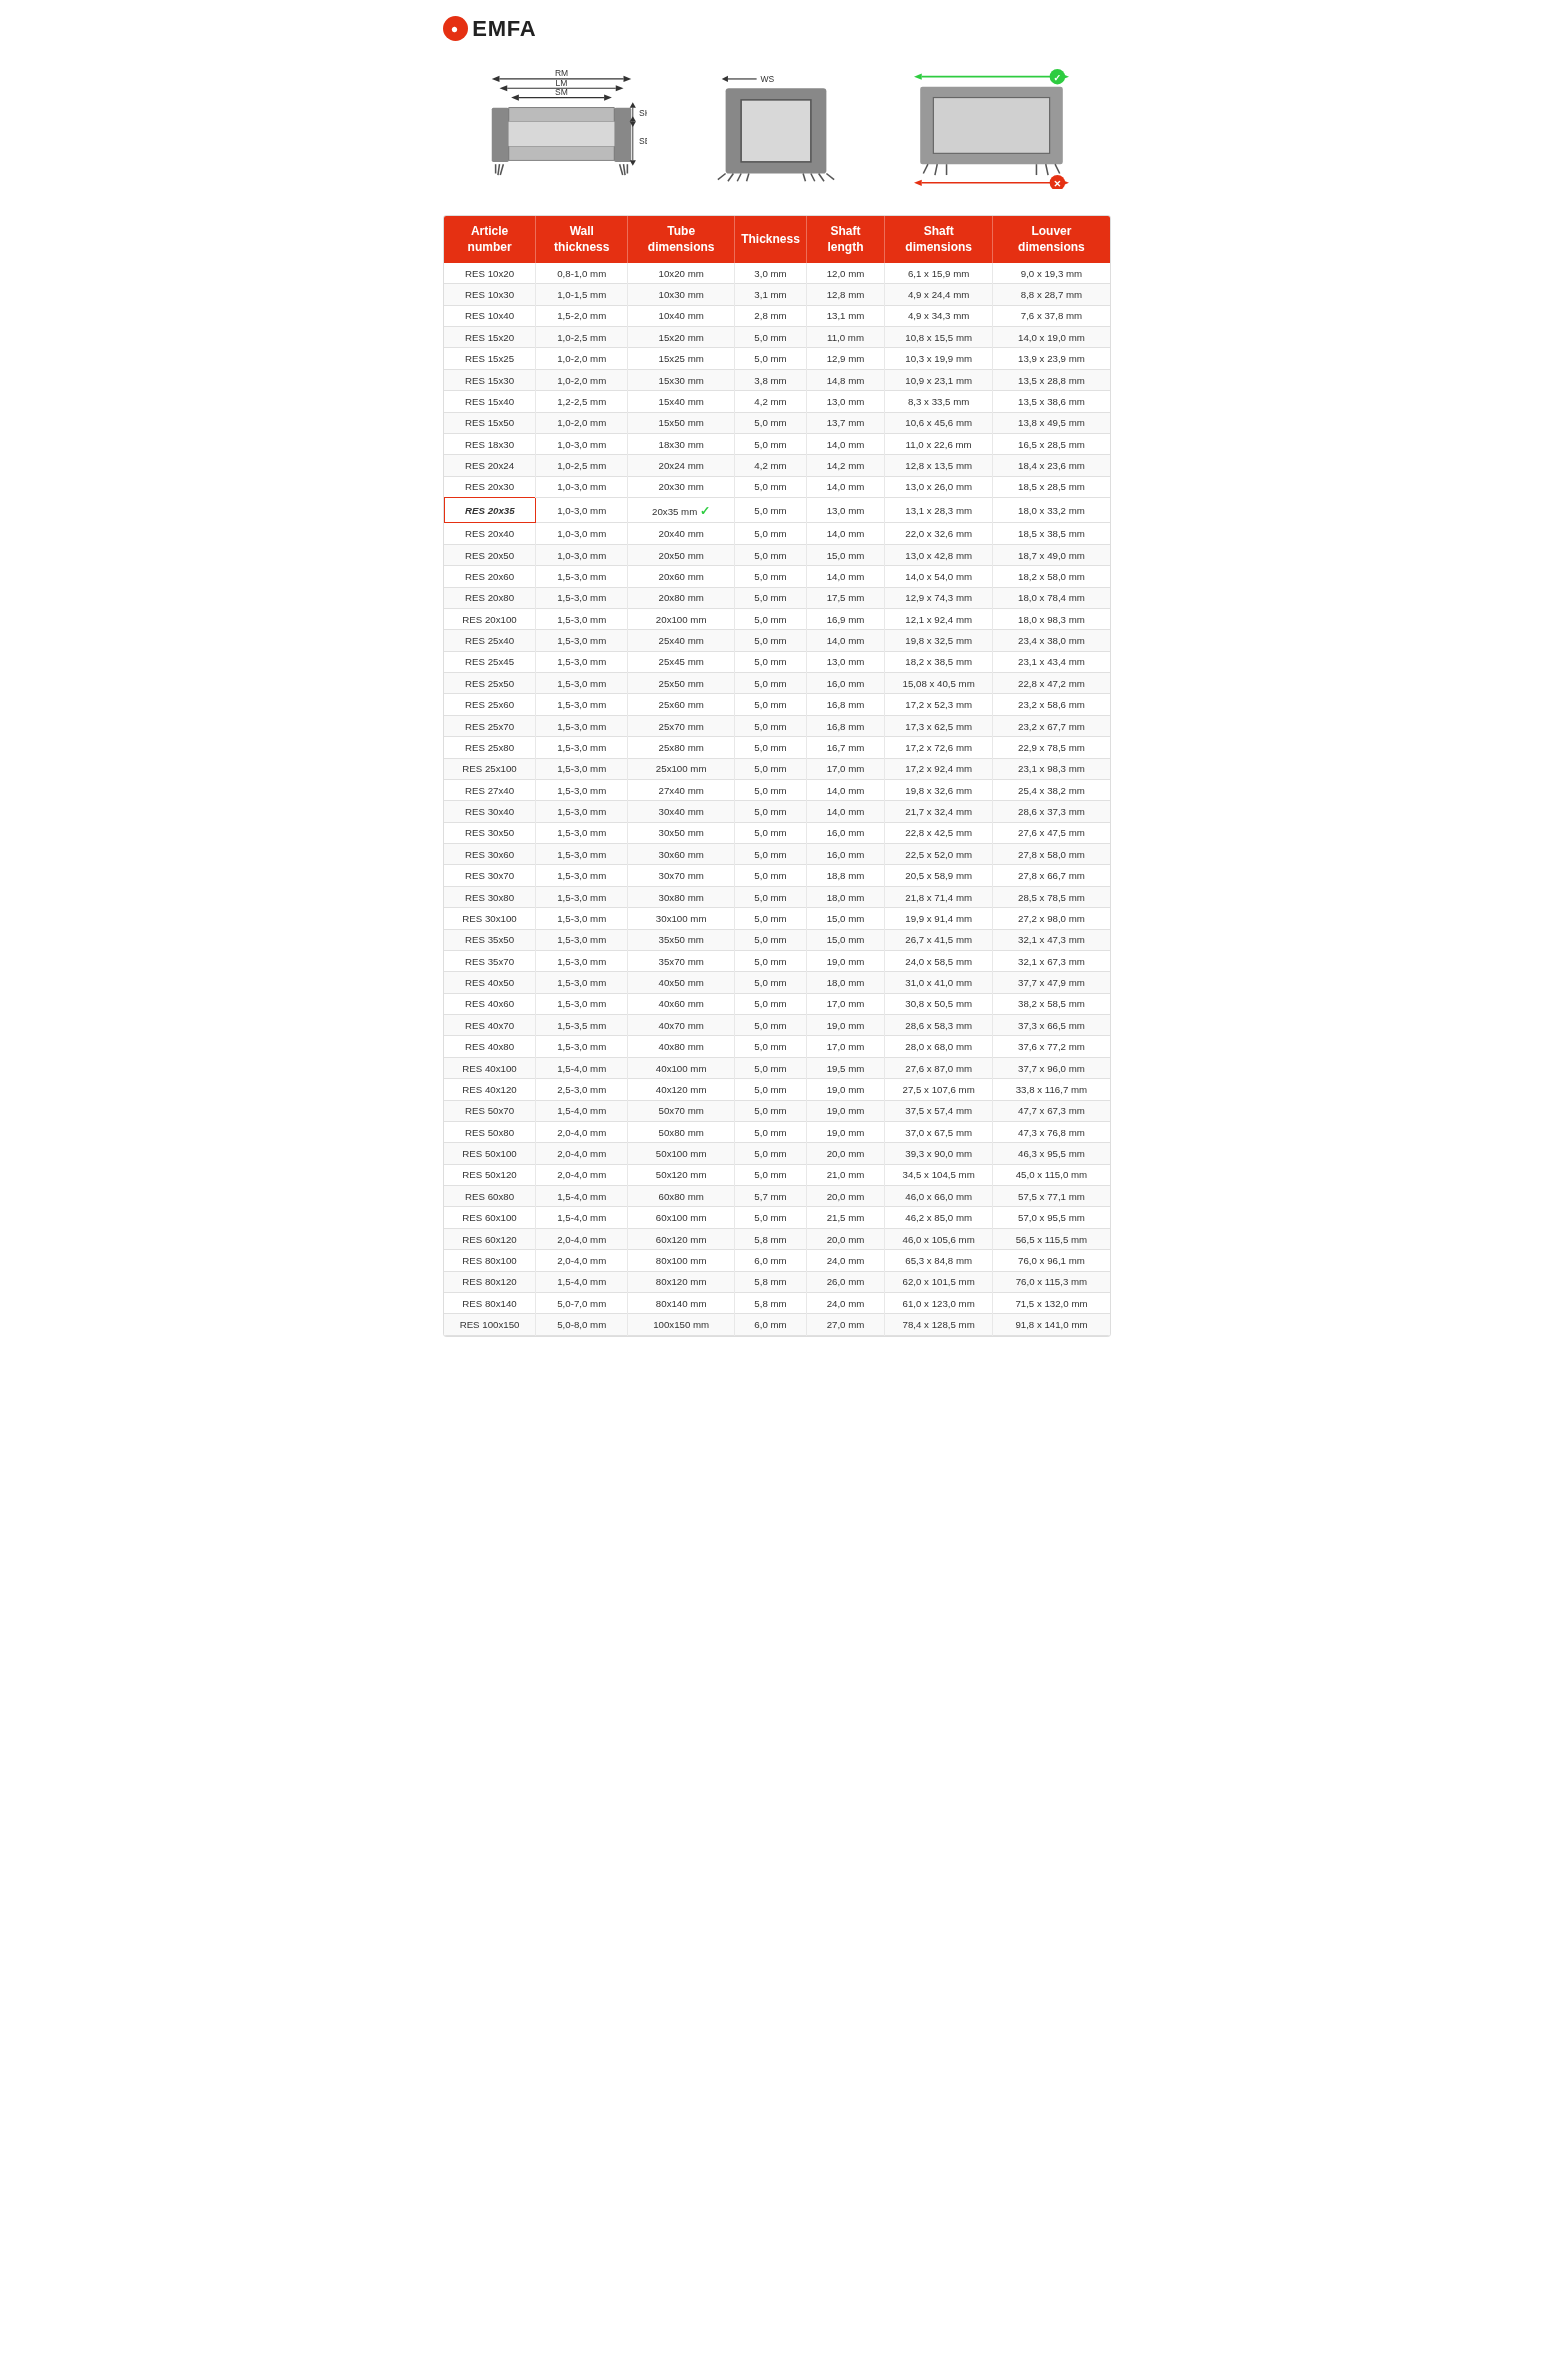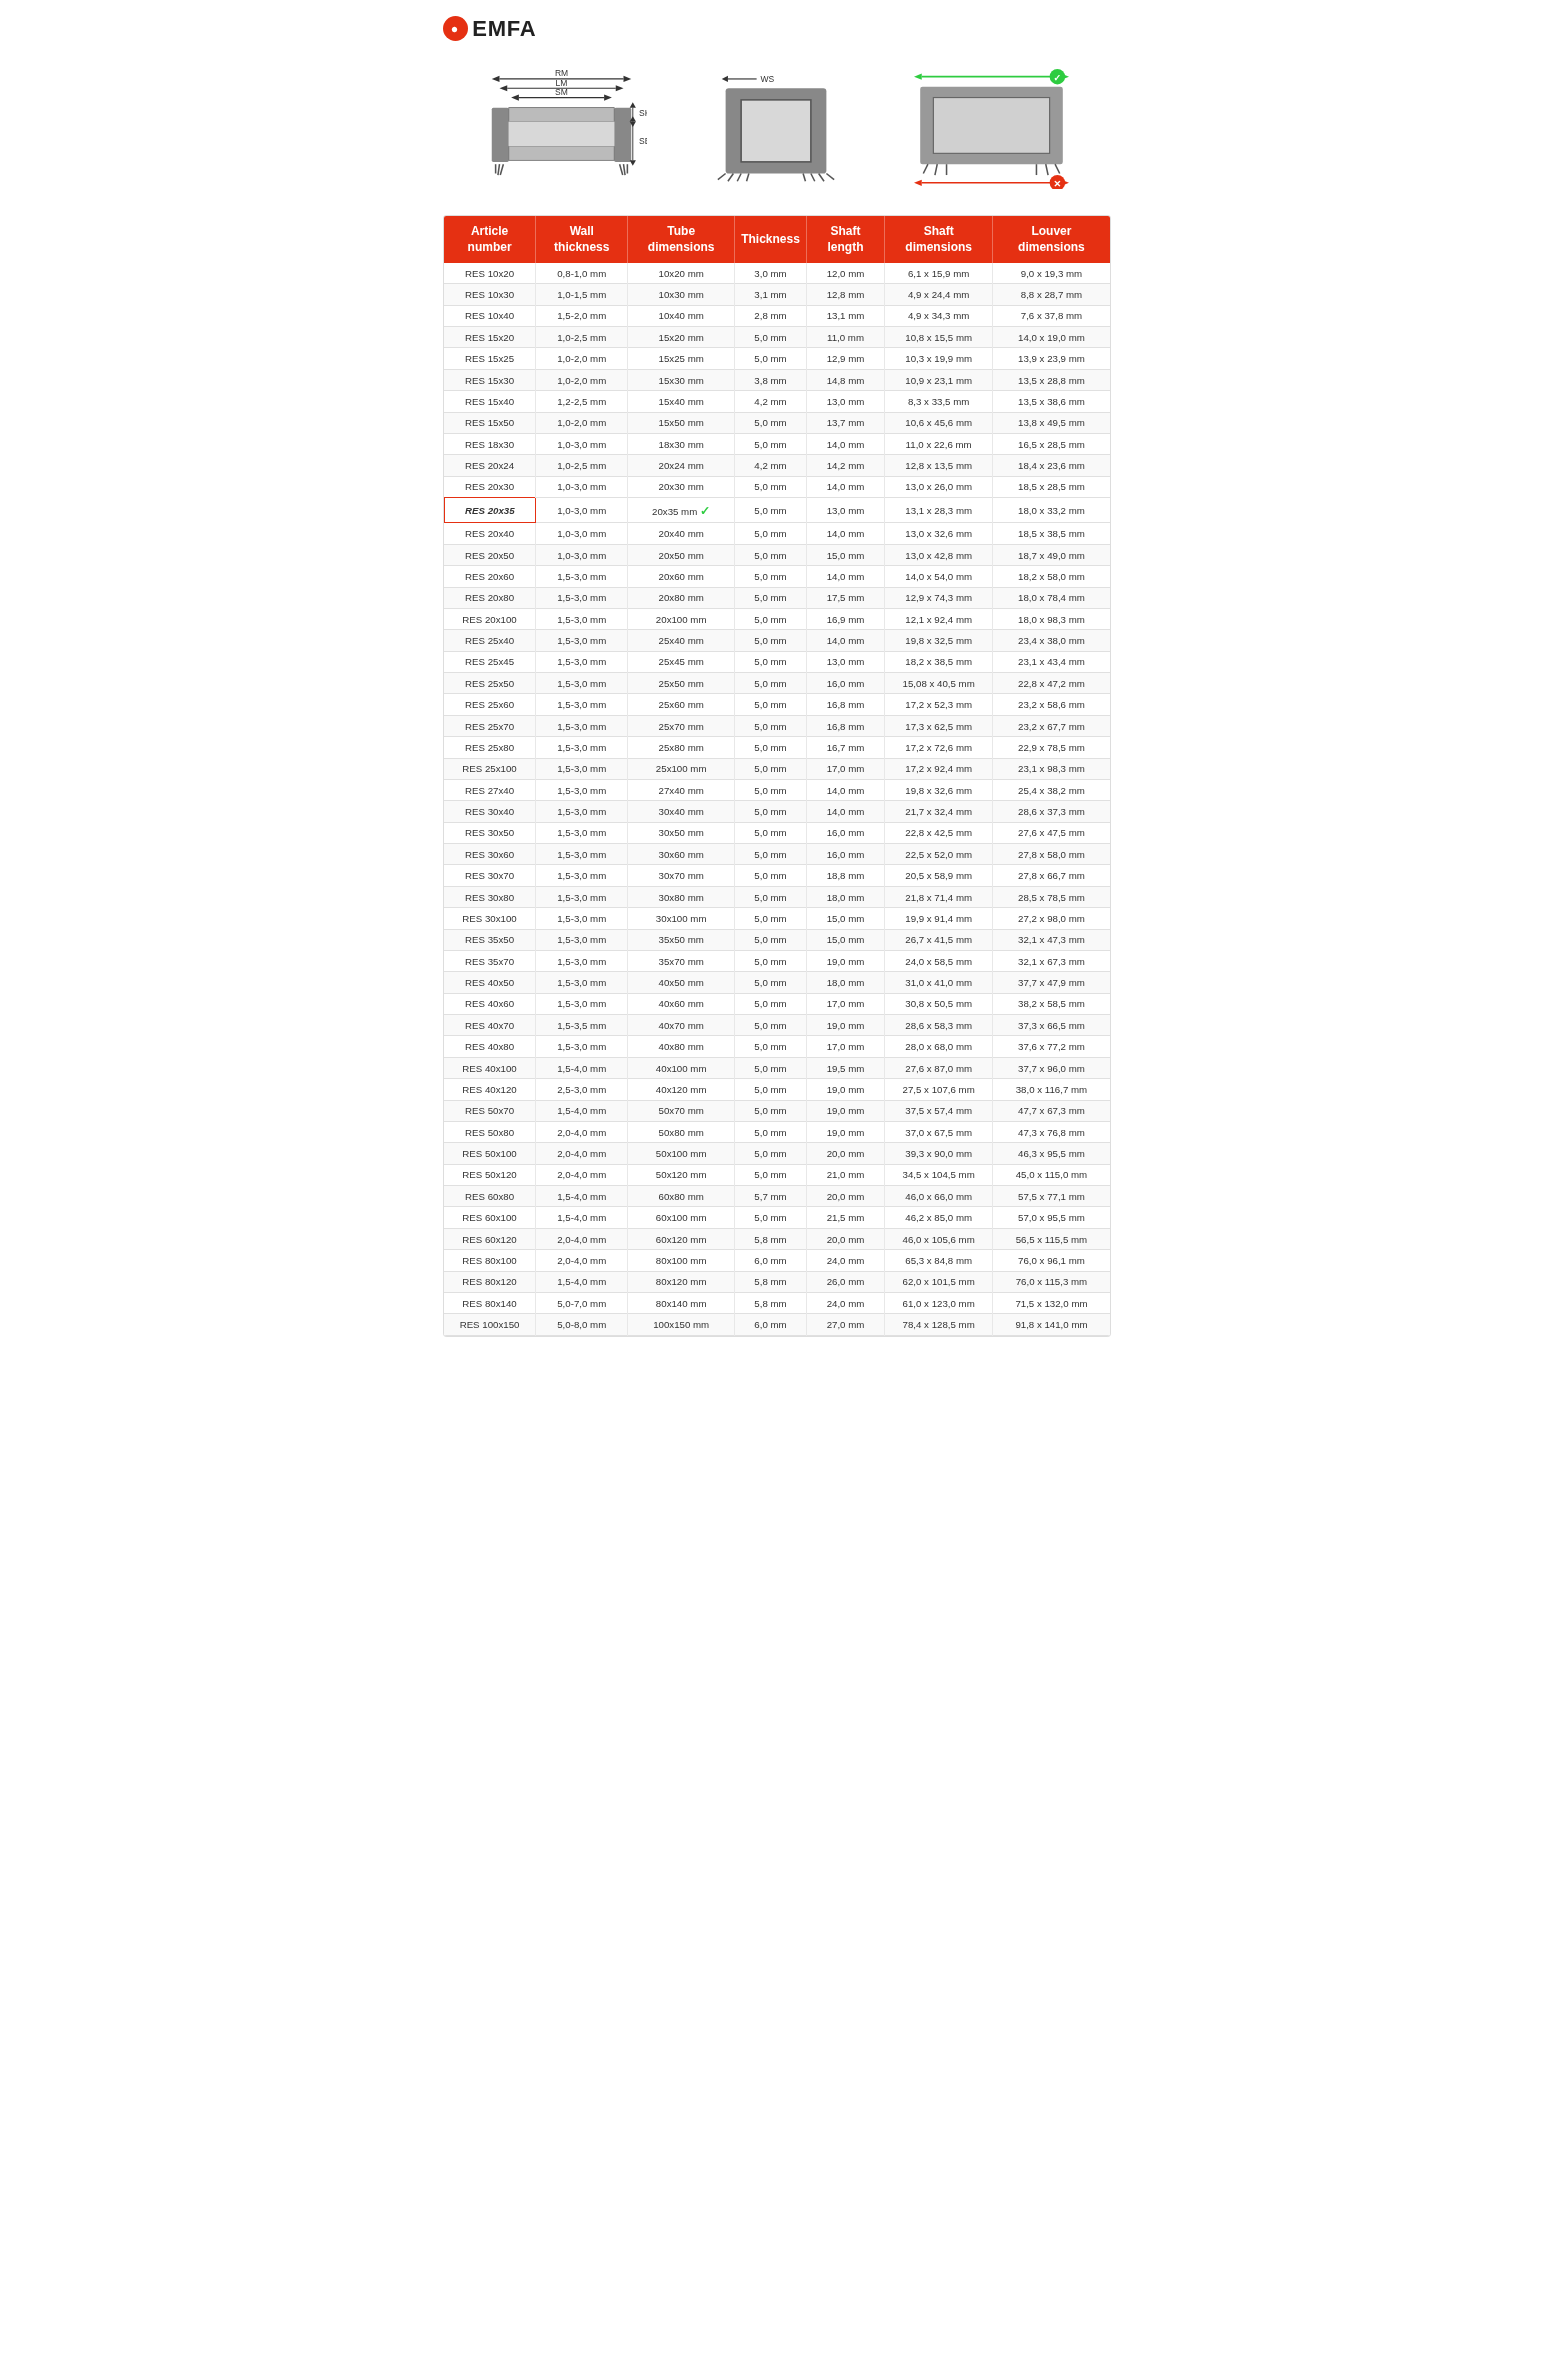--- a/index.html
+++ b/index.html
@@ -360,21 +360,21 @@
           <td>13,0 mm</td>
           <td>13,1 x 28,3 mm</td>
           <td>18,0 x 33,2 mm</td>
         </tr>
         <tr>
           <td>RES 20x40</td>
           <td>1,0-3,0 mm</td>
           <td>20x40 mm</td>
           <td>5,0 mm</td>
           <td>14,0 mm</td>
-          <td>13,0 x 32,6 mm</td>
+          <td>22,0 x 32,6 mm</td>
           <td>18,5 x 38,5 mm</td>
         </tr>
         <tr>
           <td>RES 20x50</td>
           <td>1,0-3,0 mm</td>
           <td>20x50 mm</td>
           <td>5,0 mm</td>
           <td>15,0 mm</td>
           <td>13,0 x 42,8 mm</td>
           <td>18,7 x 49,0 mm</td>
@@ -595,21 +595,21 @@
           <td>27,6 x 87,0 mm</td>
           <td>37,7 x 96,0 mm</td>
         </tr>
         <tr>
           <td>RES 40x120</td>
           <td>2,5-3,0 mm</td>
           <td>40x120 mm</td>
           <td>5,0 mm</td>
           <td>19,0 mm</td>
           <td>27,5 x 107,6 mm</td>
-          <td>38,0 x 116,7 mm</td>
+          <td>33,8 x 116,7 mm</td>
         </tr>
         <tr>
           <td>RES 50x70</td>
           <td>1,5-4,0 mm</td>
           <td>50x70 mm</td>
           <td>5,0 mm</td>
           <td>19,0 mm</td>
           <td>37,5 x 57,4 mm</td>
           <td>47,7 x 67,3 mm</td>
         </tr>

